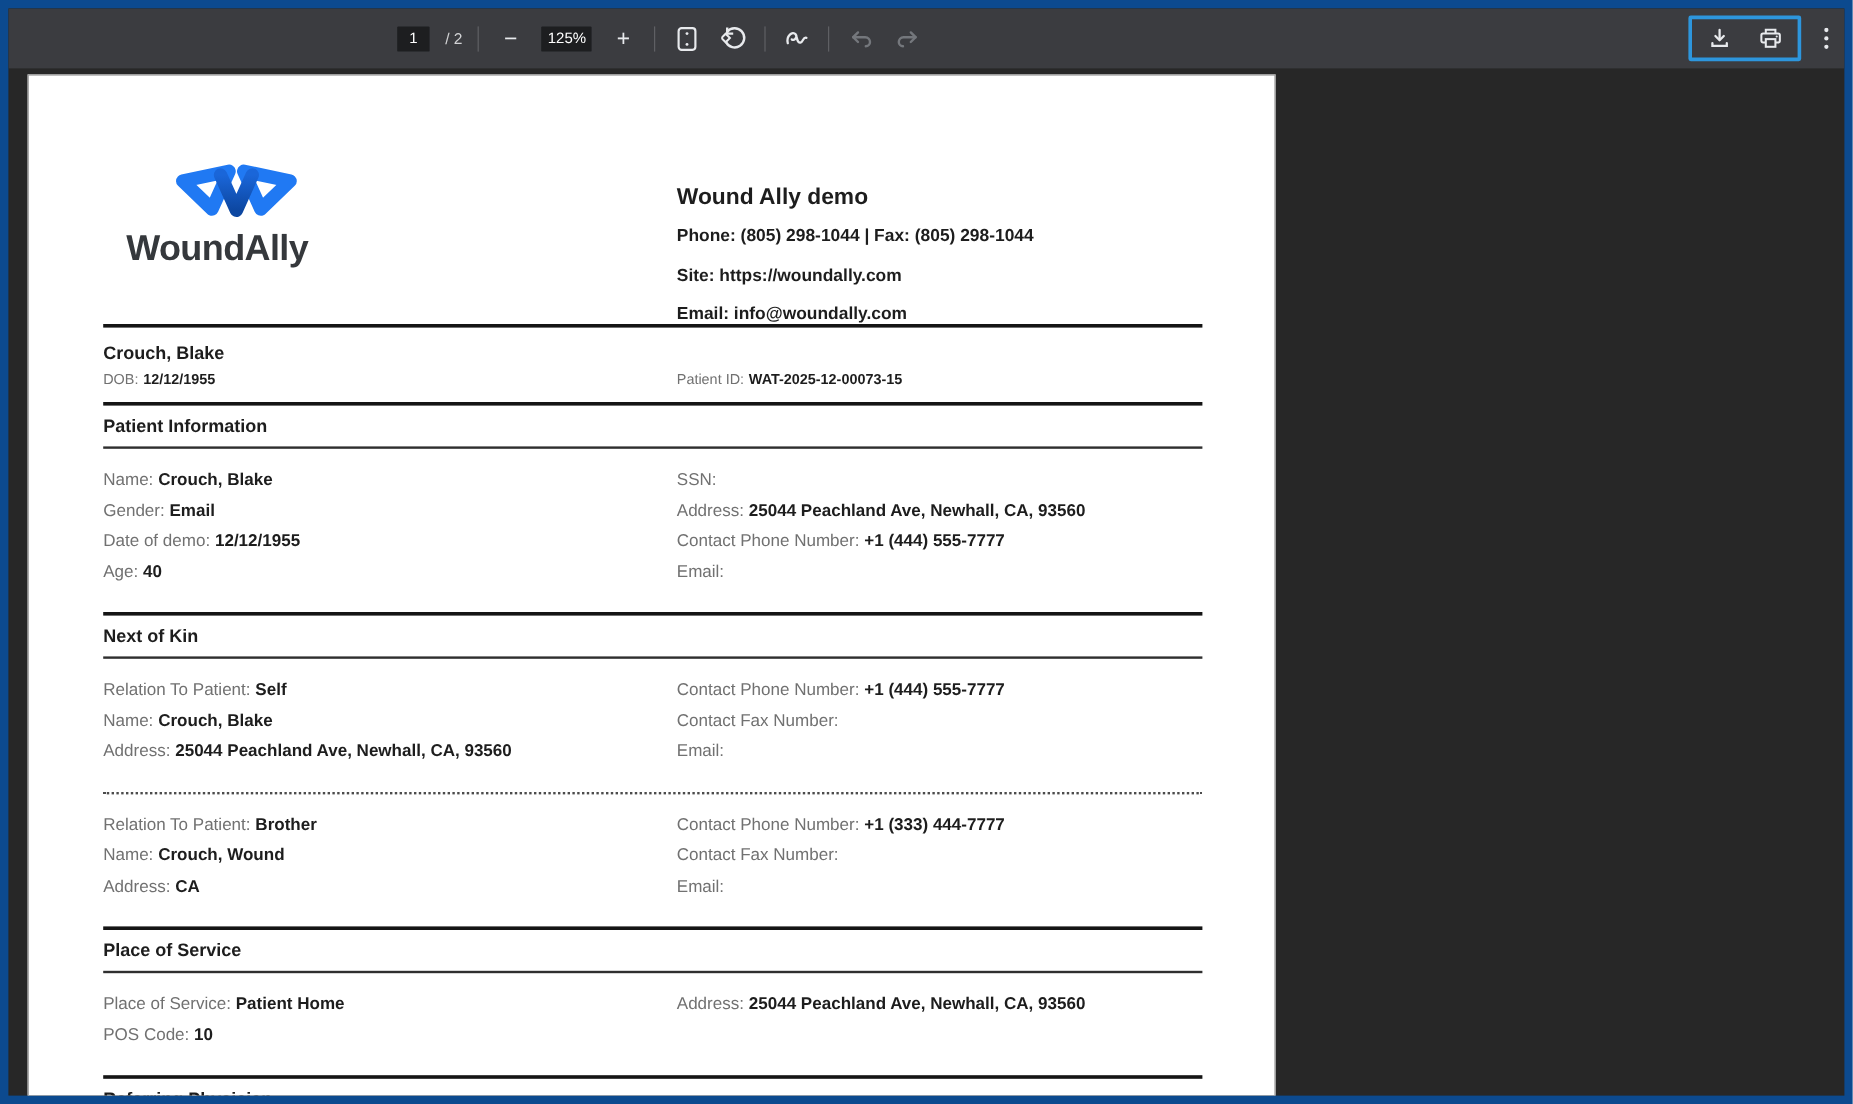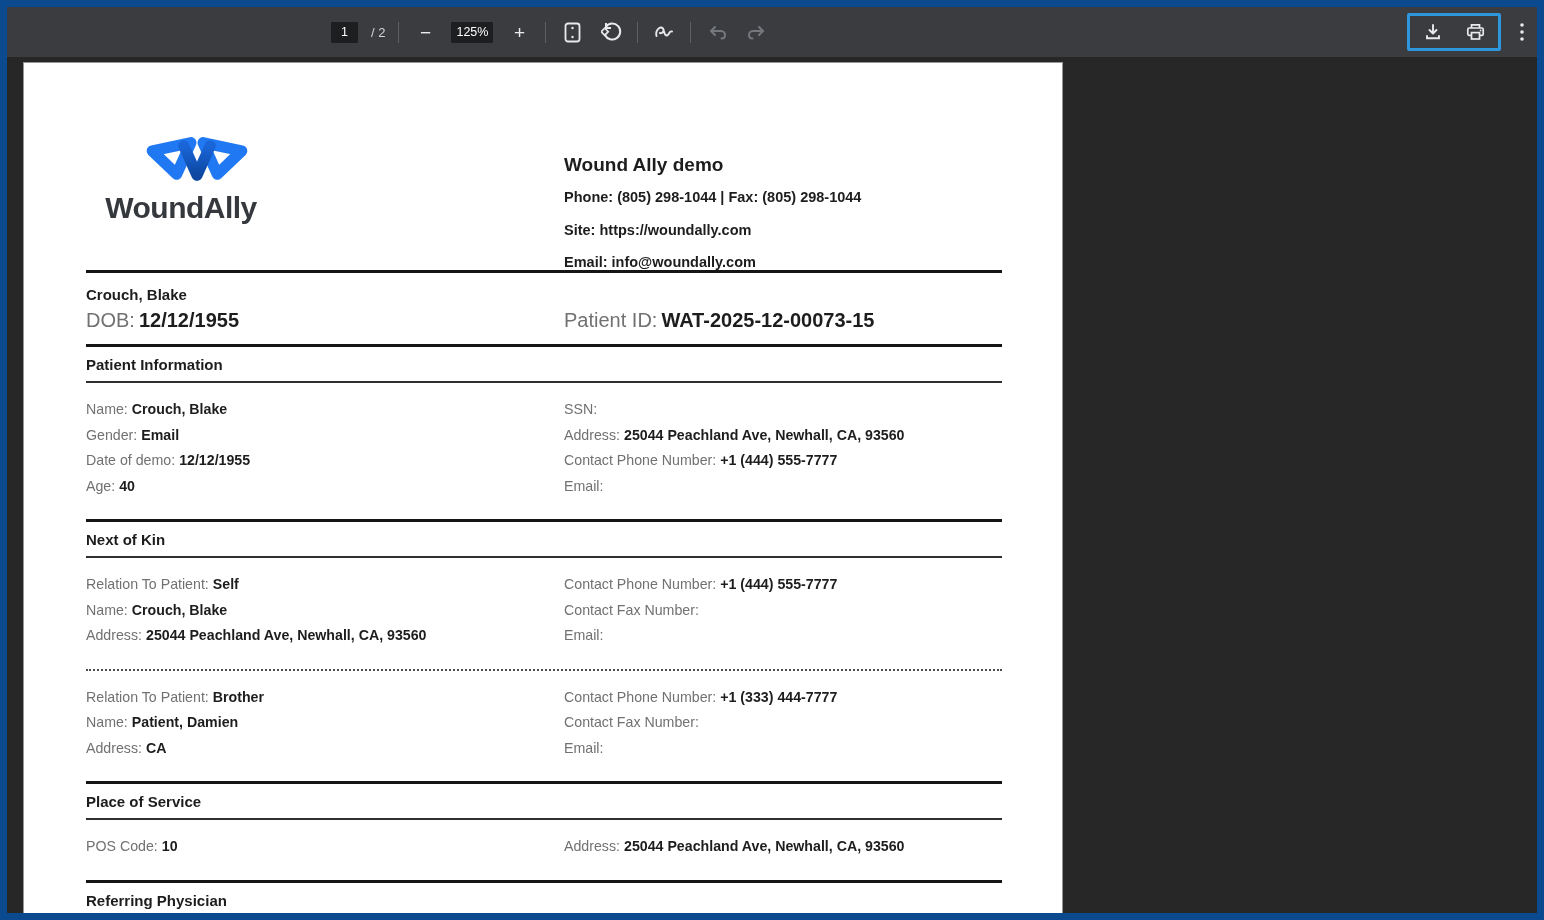--- a/index.html
+++ b/index.html
@@ -40,21 +40,21 @@
   .clinic { position:absolute; left:478px; top:63px; }
   .clinic-name { font-size:19px; font-weight:700; margin-bottom:13px;margin-top:28px; }
   .clinic-line { font-size:14.5px; font-weight:700; margin-bottom:16.5px; }
 
   
   .banner { border-top:3px solid #151515; padding:13px 0 12px; }
   .banner-name { font-size:15px; font-weight:700; line-height:18px; }
   .banner-grid { display:grid; grid-template-columns:478px 1fr; margin-top:5px; }
   .flabel { color:#717171; font-weight:400; }
   .fvalue { font-weight:700; margin-left:4px; }
-  .banner-grid .cell { font-size:20px; }
+  .banner-grid .cell { font-size:12px; }
 
   
   .section .rule-top { border-top:3px solid #151515; }
   .sec-title { font-size:15px; font-weight:700; padding:9px 0 8px; }
   .section .rule-title { border-top:2px solid #2f2f2f; }
   .field-group { display:grid; grid-template-columns:478px 1fr; padding:14px 0 20px; }
   .frow { font-size:14.2px; height:25.5px; line-height:25.5px; white-space:nowrap; }
   .dotted { border-top:2px dotted #4c4c4c; }
 </style>
 </head>
@@ -222,36 +222,37 @@
                 <div>
                   <div class="frow"><span class="flabel">Contact Phone Number:</span><span class="fvalue">+1 (444) 555-7777</span></div>
                   <div class="frow"><span class="flabel">Contact Fax Number:</span><span class="fvalue"></span></div>
                   <div class="frow"><span class="flabel">Email:</span><span class="fvalue"></span></div>
                 </div>
               </div>
               <div class="dotted"></div>
               <div class="field-group">
                 <div>
                   <div class="frow"><span class="flabel">Relation To Patient:</span><span class="fvalue">Brother</span></div>
-                  <div class="frow"><span class="flabel">Name:</span><span class="fvalue">Patient, Damien</span></div>
+                  <div class="frow"><span class="flabel">Name:</span><span class="fvalue">Crouch, Wound</span></div>
                   <div class="frow"><span class="flabel">Address:</span><span class="fvalue">CA</span></div>
                 </div>
                 <div>
                   <div class="frow"><span class="flabel">Contact Phone Number:</span><span class="fvalue">+1 (333) 444-7777</span></div>
                   <div class="frow"><span class="flabel">Contact Fax Number:</span><span class="fvalue"></span></div>
                   <div class="frow"><span class="flabel">Email:</span><span class="fvalue"></span></div>
                 </div>
               </div>
             </div>
             <div class="section">
               <div class="rule-top"></div>
               <div class="sec-title">Place of Service</div>
               <div class="rule-title"></div>
               <div class="field-group">
                 <div>
+                  <div class="frow"><span class="flabel">Place of Service:</span><span class="fvalue">Patient Home</span></div>
                   <div class="frow"><span class="flabel">POS Code:</span><span class="fvalue">10</span></div>
                 </div>
                 <div>
                   <div class="frow"><span class="flabel">Address:</span><span class="fvalue">25044 Peachland Ave, Newhall, CA, 93560</span></div>
                 </div>
               </div>
             </div>
             <div class="section">
               <div class="rule-top"></div>
               <div class="sec-title">Referring Physician</div>

